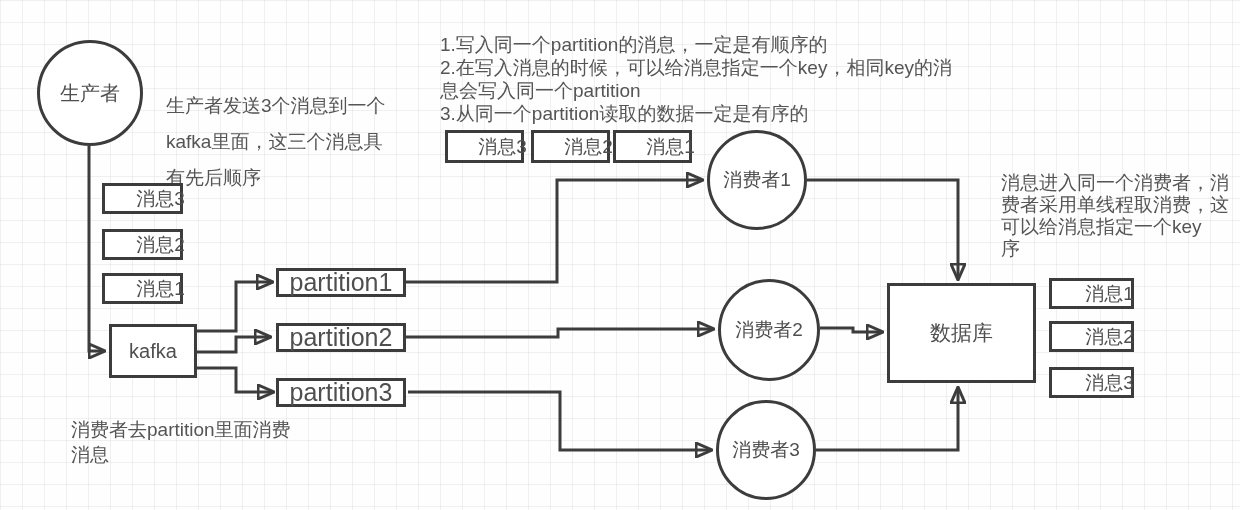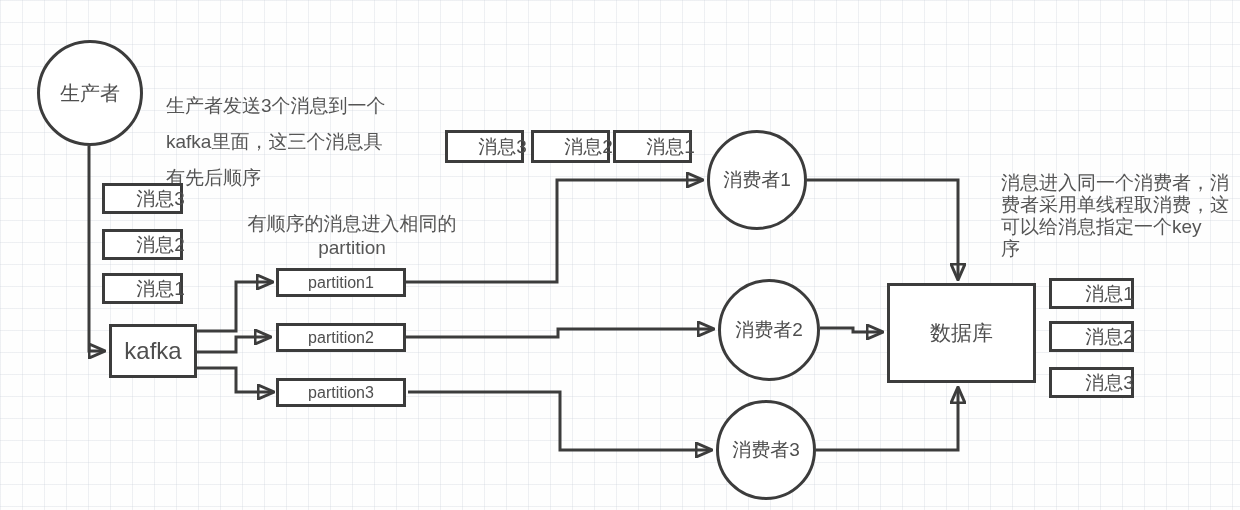--- a/index.html
+++ b/index.html
@@ -20,34 +20,34 @@
   }
   .connectors{position:absolute;left:0;top:0;width:1240px;height:510px;pointer-events:none;}
   .connectors path{stroke:#3c3c3c;stroke-width:3;fill:none;}
   .node{
     position:absolute;display:flex;align-items:center;justify-content:center;
     border:3px solid #3c3c3c;background:#fff;box-sizing:border-box;
     color:#4f4f4f;white-space:nowrap;
   }
   .circle{border-radius:50%;}
   .msgbox{font-size:19px;padding-left:36px;}
-  .pbox{font-size:16px;}
+  .pbox{font-size:25px;}
   .note{
     position:absolute;font-size:19px;color:#555;
     white-space:pre-line;line-height:24px;
   }
   .producer-circle{left:37px;top:40px;width:106px;height:106px;font-size:20px;}
   .note-producer{left:166px;top:88px;width:240px;line-height:36px;}
   .note-rules{left:440px;top:33px;width:580px;line-height:23px;}
   .note-partition{left:244px;top:212px;width:216px;text-align:center;line-height:24px;}
   .note-consume{left:71px;top:417px;width:250px;line-height:25px;}
   .note-order{left:1001px;top:172px;width:236px;line-height:22px;}
   .msg-left{left:102px;width:81px;height:31px;}
   .msg-left.m0{top:183px;} .msg-left.m1{top:229px;} .msg-left.m2{top:273px;}
-  .kafka-box{left:109px;top:324px;width:88px;height:54px;font-size:24px;}
+  .kafka-box{left:109px;top:324px;width:88px;height:54px;font-size:20px;}
   .msg-top{top:130px;width:79px;height:33px;}
   .msg-top.m0{left:445px;} .msg-top.m1{left:531px;} .msg-top.m2{left:613px;}
   .partition-box{left:276px;width:130px;height:29px;}
   .partition-box.p0{top:268px;} .partition-box.p1{top:323px;} .partition-box.p2{top:378px;}
   .consumer{font-size:19px;}
   .consumer.c0{left:707px;top:130px;width:100px;height:100px;text-align:center;}
   .consumer.c1{left:718px;top:279px;width:102px;height:102px;}
   .consumer.c2{left:716px;top:400px;width:100px;height:100px;}
   .database-box{left:887px;top:283px;width:149px;height:100px;font-size:21px;}
   .msg-right{left:1049px;width:85px;height:31px;}
@@ -76,22 +76,26 @@
     <path d="M816,450 L958,450 L958,388" marker-end="url(#arrow)"></path>
   </svg>
 
   <div class="node circle producer-circle">
     <span>生产者</span>
   </div>
 
   <div class="note note-producer">生产者发送3个消息到一个
 kafka里面，这三个消息具
 有先后顺序</div>
-  <div class="note note-partition">有顺序的消息进入相同的
-partition</div>
+  <div class="note note-rules">1.写入同一个partition的消息，一定是有顺序的
+2.在写入消息的时候，可以给消息指定一个key，相同key的消
+息会写入同一个partition
+3.从同一个partition读取的数据一定是有序的</div>
+  <div class="note note-consume">消费者去partition里面消费
+消息</div>
   <div class="note note-order">消息进入同一个消费者，消
 费者采用单线程取消费，这
 可以给消息指定一个key
 序</div>
 
   <div class="node msgbox msg-left m0">消息3</div>
   <div class="node msgbox msg-left m1">消息2</div>
   <div class="node msgbox msg-left m2">消息1</div>
 
   <div class="node kafka-box">

